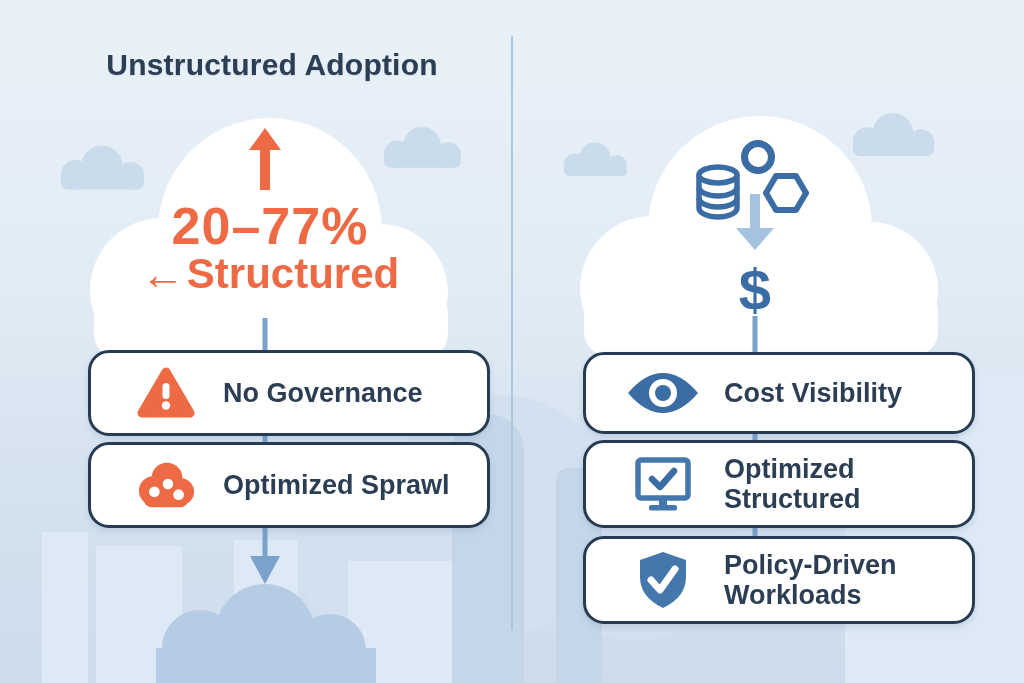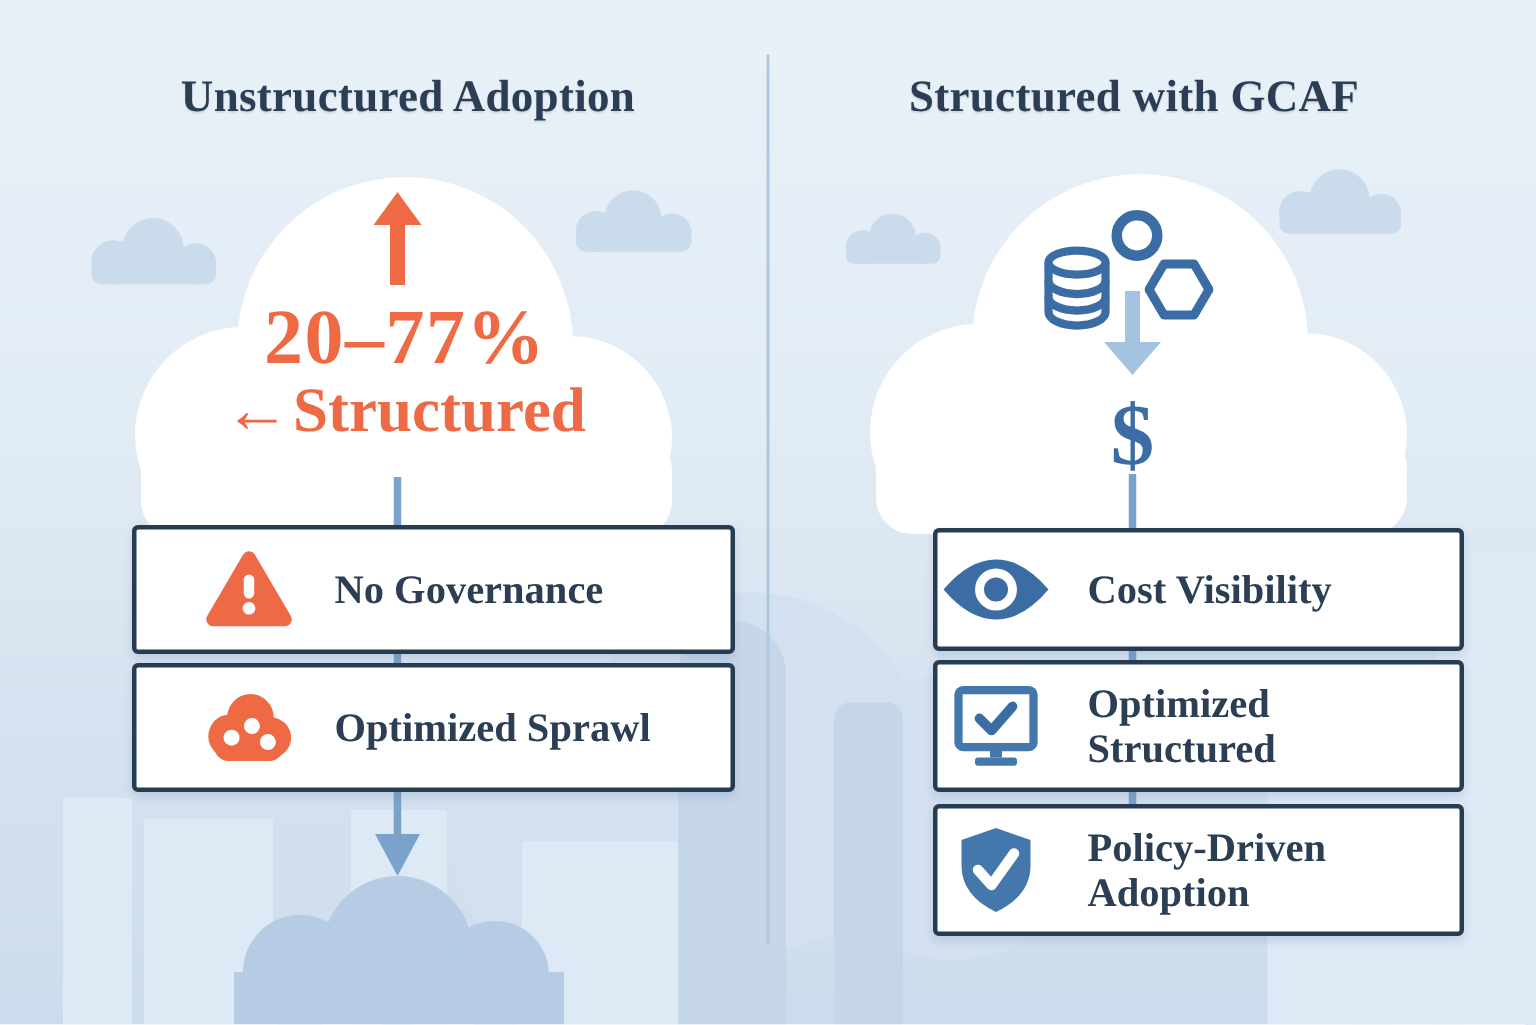--- a/index.html
+++ b/index.html
@@ -1,46 +1,46 @@
 <!DOCTYPE html>
 <html><head>
 <meta charset="utf-8">
 <style>
   html,body{margin:0;padding:0;background:#fff;}
   .canvas{
     position:relative;width:1024px;height:683px;overflow:hidden;
     background:linear-gradient(180deg,#e9f1f8 0%,#e2ecf5 40%,#d5e2ef 70%,#cddcec 100%);
-    font-family:Liberation Serif, serif;
+    font-family:Liberation Sans, sans-serif;
   }
   .abs{position:absolute;}
   .bg{z-index:0;}
   .bg-cloud{color:#cadbec;}
   .soft{background:#d2e0ef;border-radius:50%;}
   .building{background:#dde9f4;}
   .tower{background:#c5d6e9;}
   .divider{z-index:1;background:#adc7df;border-radius:1px;}
   .layer2{z-index:2;}
   .title{
     z-index:2;font-size:30px;font-weight:bold;color:#2c3e54;text-align:center;
     letter-spacing:.2px;text-shadow:0 1px 1px rgba(44,62,84,.12);
   }
   .stat{z-index:2;font-size:52px;font-weight:bold;color:#ED6A45;text-align:center;letter-spacing:1px;}
   .stat2{z-index:2;font-size:42px;font-weight:bold;color:#ED6A45;text-align:center;display:flex;justify-content:center;align-items:center;gap:2px;}
   .stat2 .arr{font-weight:normal;font-size:44px;line-height:1;}
   .dollar{z-index:2;font-size:58px;font-weight:bold;color:#3B6DA4;text-align:center;}
   .card{
-    z-index:3;background:#fff;border:3px solid #273c52;border-radius:4px;
+    z-index:3;background:#fff;border:3px solid #273c52;border-radius:21px;
     display:flex;align-items:center;box-shadow:0 3px 6px rgba(80,110,150,.18);
   }
   .card .icon-box{display:flex;justify-content:center;align-items:center;flex:0 0 auto;}
   .card .label{font-size:27px;font-weight:bold;color:#2c3e54;line-height:1.12;}
   .card.left-card{padding-left:44px;}
   .card.left-card .icon-box{width:62px;margin-right:26px;}
   .card.left-card .label{white-space:nowrap;}
-  .card.right-card{margin-left:39px;}
+  .card.right-card{padding-left:38px;}
   .card.right-card .icon-box{width:78px;margin-right:22px;}
   .card.right-card .label{max-width:200px;}
 </style>
 </head>
 <body>
 
 <div class="canvas">
 
   <svg class="abs bg bg-cloud" style="left:48px;top:142px" width="108" height="48" viewBox="0 0 110 48">
       <g fill="currentColor">
@@ -148,21 +148,20 @@
             <rect x="8" y="26" width="48" height="20" rx="10"></rect>
           </g>
         <circle cx="20" cy="30" r="5.5" fill="#fff"></circle>
           <circle cx="34" cy="22" r="5.5" fill="#fff"></circle>
           <circle cx="45" cy="33" r="5.5" fill="#fff"></circle>
       </svg>
     </span>
     <span class="label">Optimized Sprawl</span>
   </div>
 
-  <div class="abs title" style="left:512px;top:48px;width:488px">Structured with GCAF</div>
 
   <svg class="abs layer2" style="left:570px;top:106px" width="380" height="250" viewBox="0 0 380 250">
     <g fill="#ffffff">
         <circle cx="190" cy="122" r="112"></circle>
         <circle cx="82" cy="182" r="72"></circle>
         <circle cx="300" cy="184" r="68"></circle>
         <rect x="14" y="182" width="354" height="68" rx="24"></rect>
       </g>
   </svg>
 
@@ -211,16 +210,16 @@
     <span class="label">Optimized Structured</span>
   </div>
 
   <div class="abs card right-card" style="left:583px;top:536px;width:348px;height:82px">
     <span class="icon-box">
       <svg width="52" height="60" viewBox="0 0 52 60">
         <path d="M26,2 L49,10 L49,27 Q49,47 26,58 Q3,47 3,27 L3,10 Z" fill="#4478AD"></path>
         <polyline points="14,30 23,40 38,19" fill="none" stroke="#fff" stroke-width="7" stroke-linecap="round" stroke-linejoin="round"></polyline>
       </svg>
     </span>
-    <span class="label">Policy-Driven Adoption</span>
+    <span class="label">Policy-Driven Workloads</span>
   </div>
 
 </div>
 
 </body></html>

